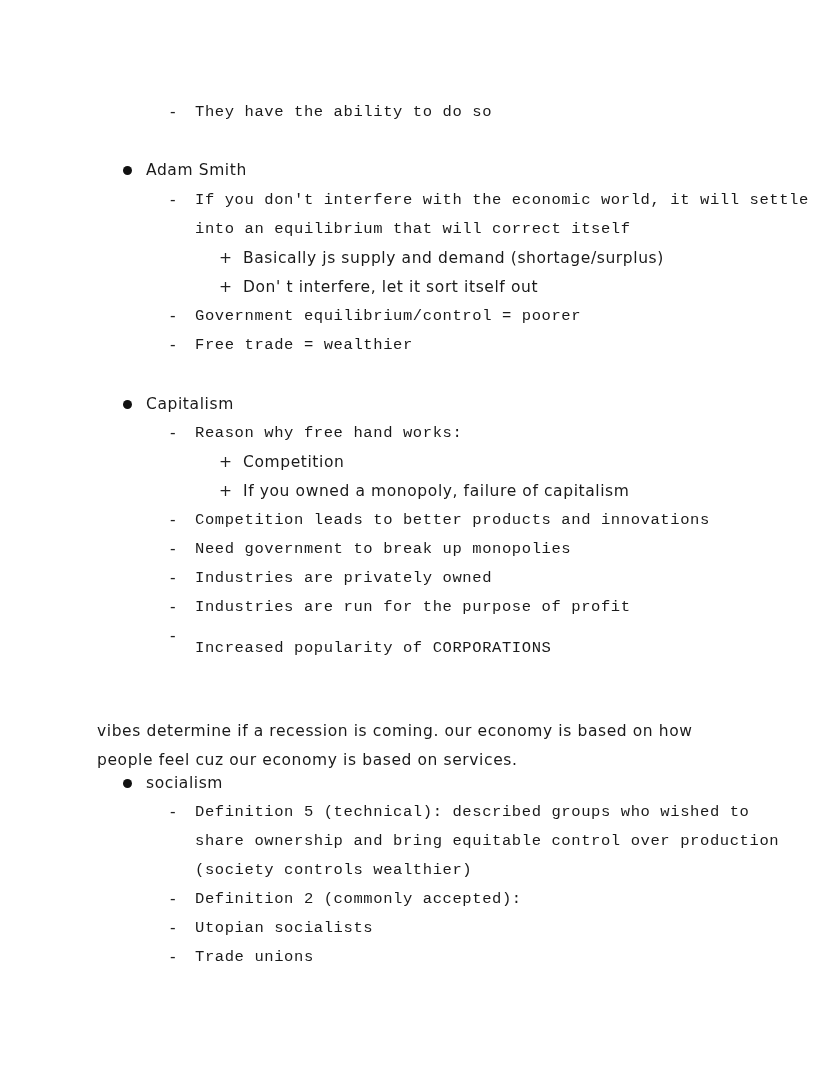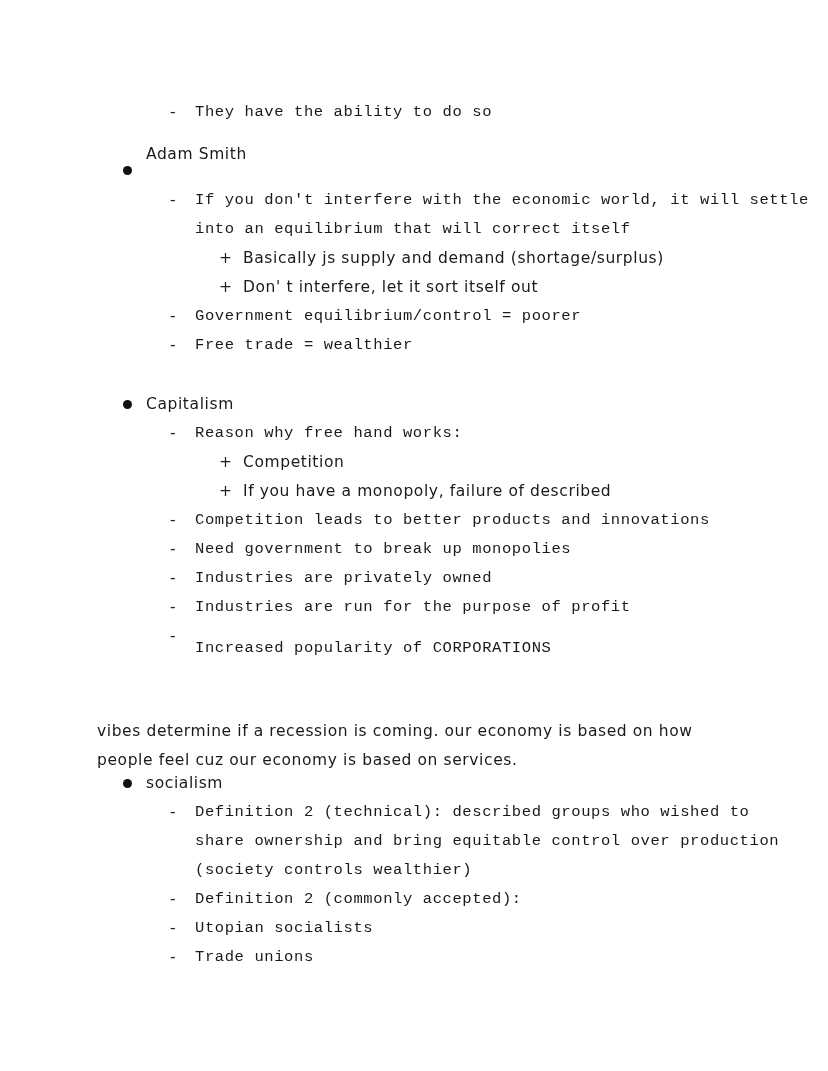--- a/index.html
+++ b/index.html
@@ -24,21 +24,21 @@
   .marker { color: #222; }
 </style>
 </head>
 <body>
 
 <div>
   <span class="line l-dash marker" style="top:102px">-</span>
   <span class="line l-dash-text" style="top:102px">They have the ability to do so</span>
 
   <span class="bullet-dot" style="left:123px;top:166px"></span>
-  <span class="line l-bullet-text" style="top:144px">Adam Smith</span>
+  <span class="line l-bullet-text" style="top:160px">Adam Smith</span>
 
   <span class="line l-dash marker" style="top:190px">-</span>
   <span class="line l-dash-text" style="top:190px">If you don't interfere with the economic world, it will settle</span>
   <span class="line l-dash-text" style="top:219px">into an equilibrium that will correct itself</span>
 
   <span class="line l-plus marker" style="top:248px">+</span>
   <span class="line l-plus-text" style="top:248px">Basically js supply and demand (shortage/surplus)</span>
 
   <span class="line l-plus marker" style="top:277px">+</span>
   <span class="line l-plus-text" style="top:277px">Don' t interfere, let it sort itself out</span>
@@ -52,21 +52,21 @@
   <span class="bullet-dot" style="left:123px;top:400px"></span>
   <span class="line l-bullet-text" style="top:394px">Capitalism</span>
 
   <span class="line l-dash marker" style="top:423px">-</span>
   <span class="line l-dash-text" style="top:423px">Reason why free hand works:</span>
 
   <span class="line l-plus marker" style="top:452px">+</span>
   <span class="line l-plus-text" style="top:452px">Competition</span>
 
   <span class="line l-plus marker" style="top:481px">+</span>
-  <span class="line l-plus-text" style="top:481px">If you have a monopoly, failure of described</span>
+  <span class="line l-plus-text" style="top:481px">If you owned a monopoly, failure of capitalism</span>
 
   <span class="line l-dash marker" style="top:510px">-</span>
   <span class="line l-dash-text" style="top:510px">Competition leads to better products and innovations</span>
 
   <span class="line l-dash marker" style="top:539px">-</span>
   <span class="line l-dash-text" style="top:539px">Need government to break up monopolies</span>
 
   <span class="line l-dash marker" style="top:568px">-</span>
   <span class="line l-dash-text" style="top:568px">Industries are privately owned</span>
 
@@ -76,21 +76,21 @@
   <span class="line l-dash marker" style="top:626px">-</span>
   <span class="line l-dash-text" style="top:638px">Increased popularity of CORPORATIONS</span>
 
   <span class="line l-para" style="top:685px">vibes determine if a recession is coming. our economy is based on how</span>
   <span class="line l-para" style="top:714px">people feel cuz our economy is based on services.</span>
 
   <span class="bullet-dot" style="left:123px;top:779px"></span>
   <span class="line l-bullet-text" style="top:773px">socialism</span>
 
   <span class="line l-dash marker" style="top:802px">-</span>
-  <span class="line l-dash-text" style="top:802px">Definition 2 (technical):  described groups who wished to</span>
+  <span class="line l-dash-text" style="top:802px">Definition 5 (technical):  described groups who wished to</span>
   <span class="line l-dash-text" style="top:831px">share ownership and bring equitable control over production</span>
   <span class="line l-dash-text" style="top:860px">(society controls wealthier)</span>
 
   <span class="line l-dash marker" style="top:889px">-</span>
   <span class="line l-dash-text" style="top:889px">Definition 2 (commonly accepted):</span>
 
   <span class="line l-dash marker" style="top:918px">-</span>
   <span class="line l-dash-text" style="top:918px">Utopian socialists</span>
 
   <span class="line l-dash marker" style="top:947px">-</span>

